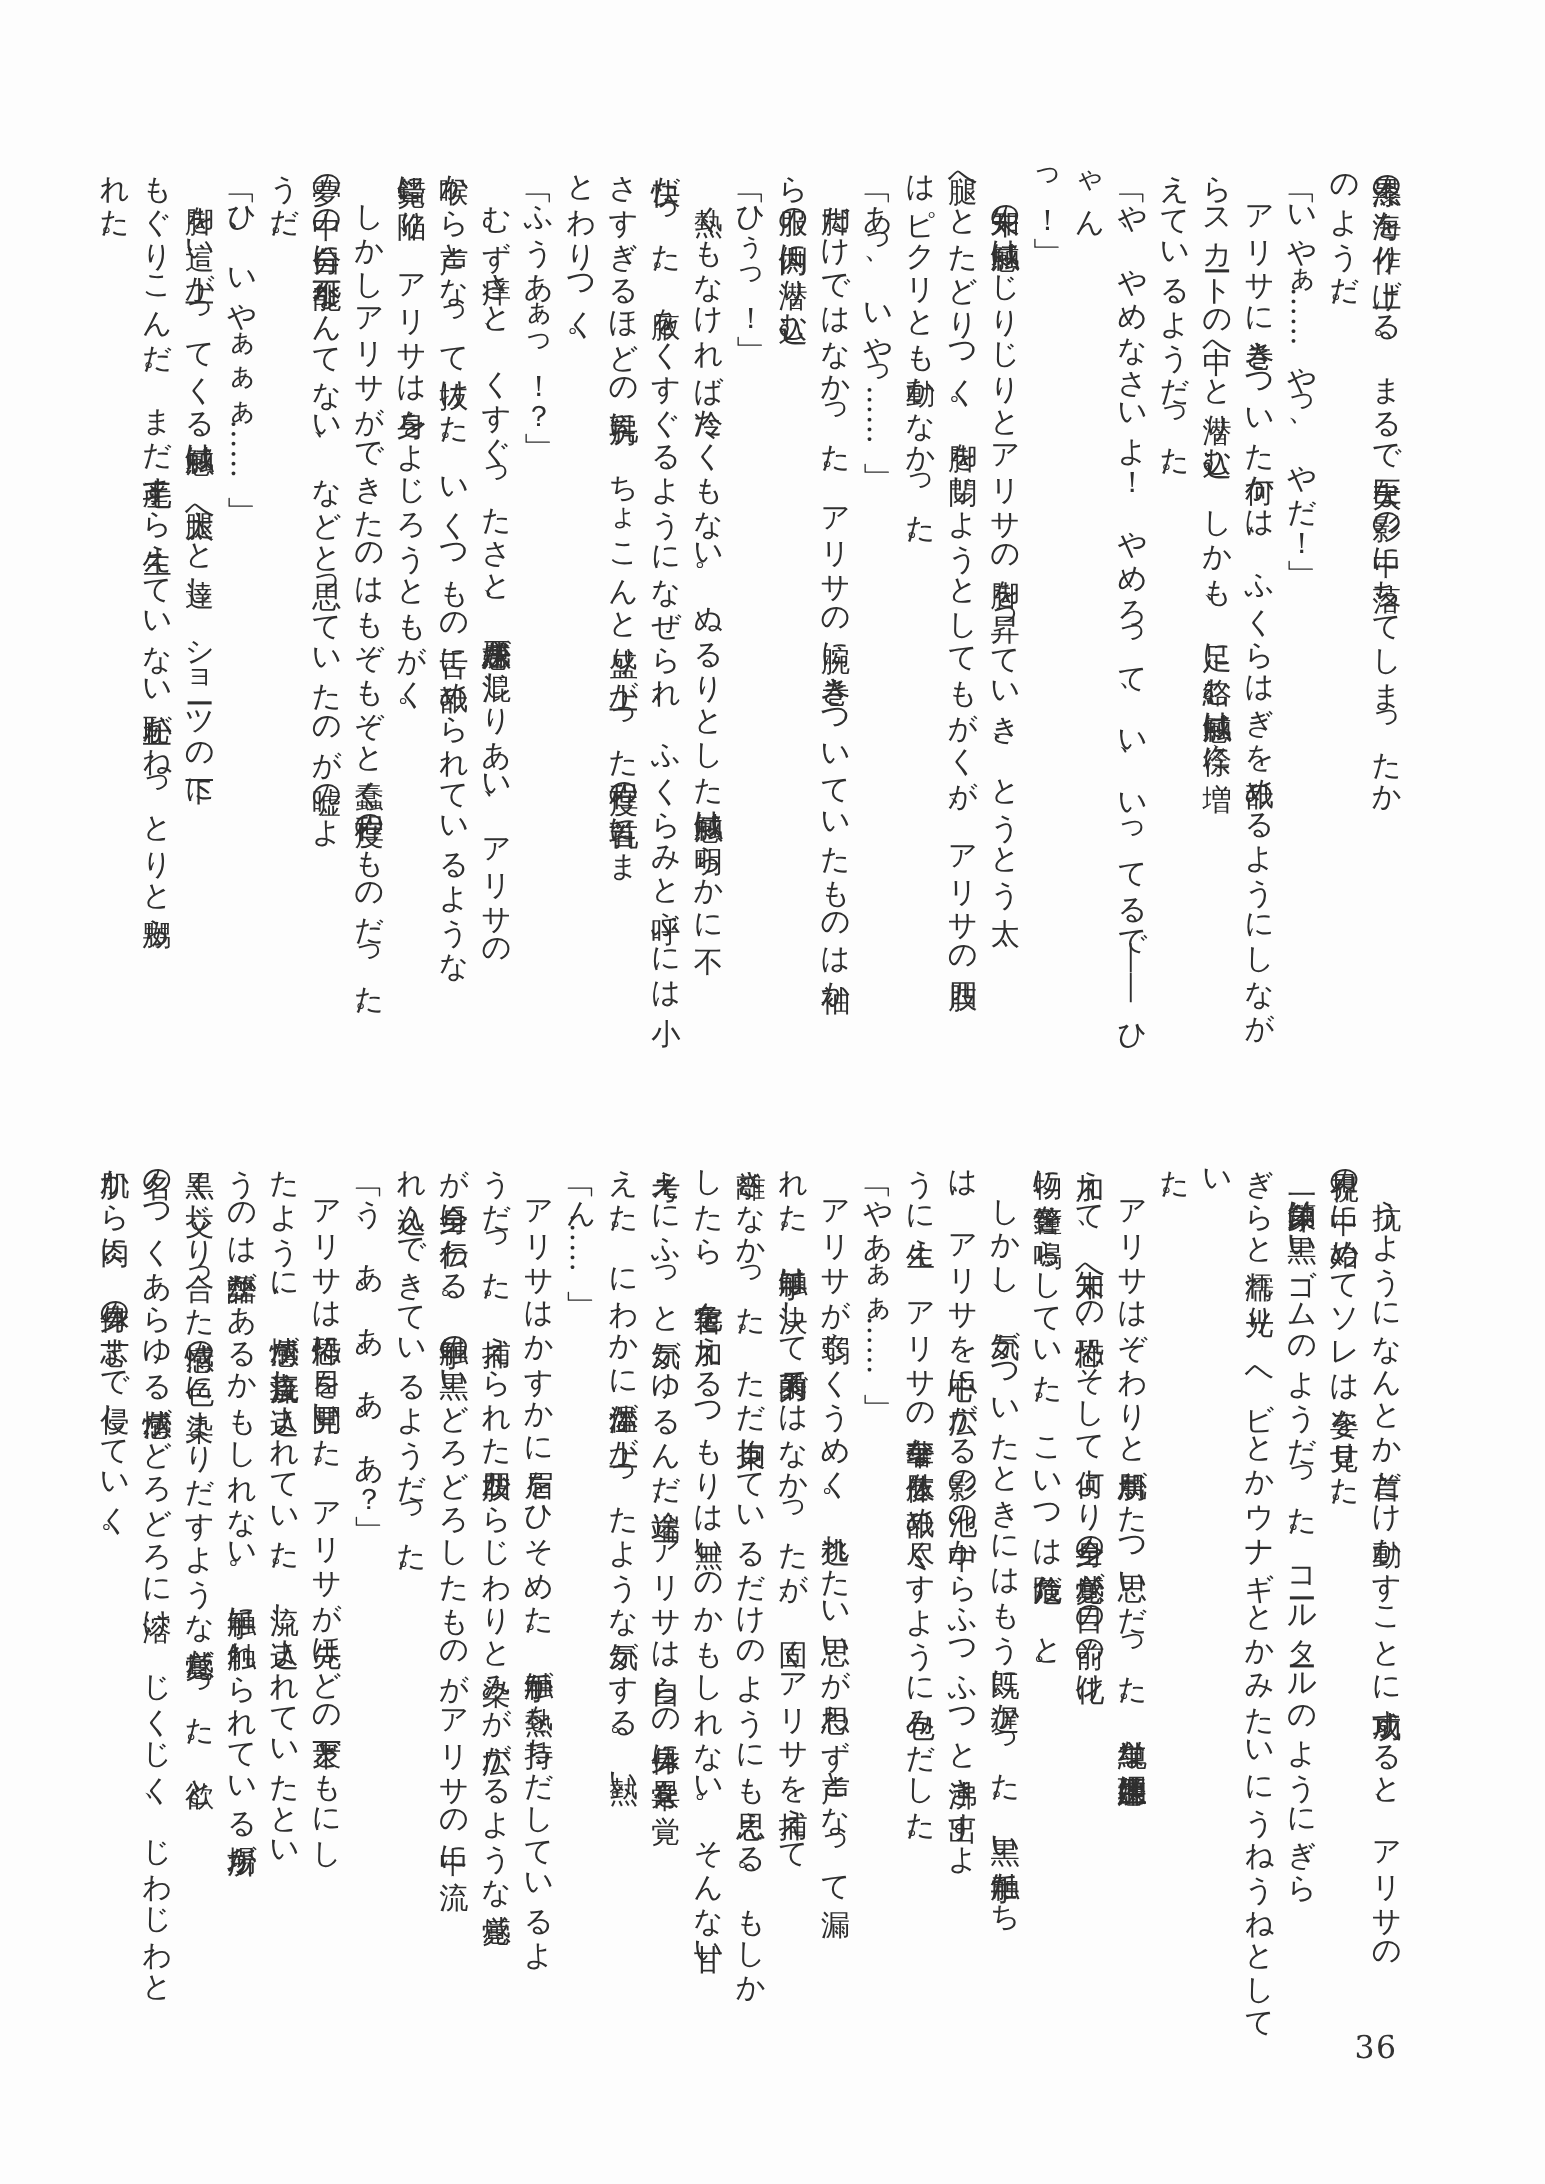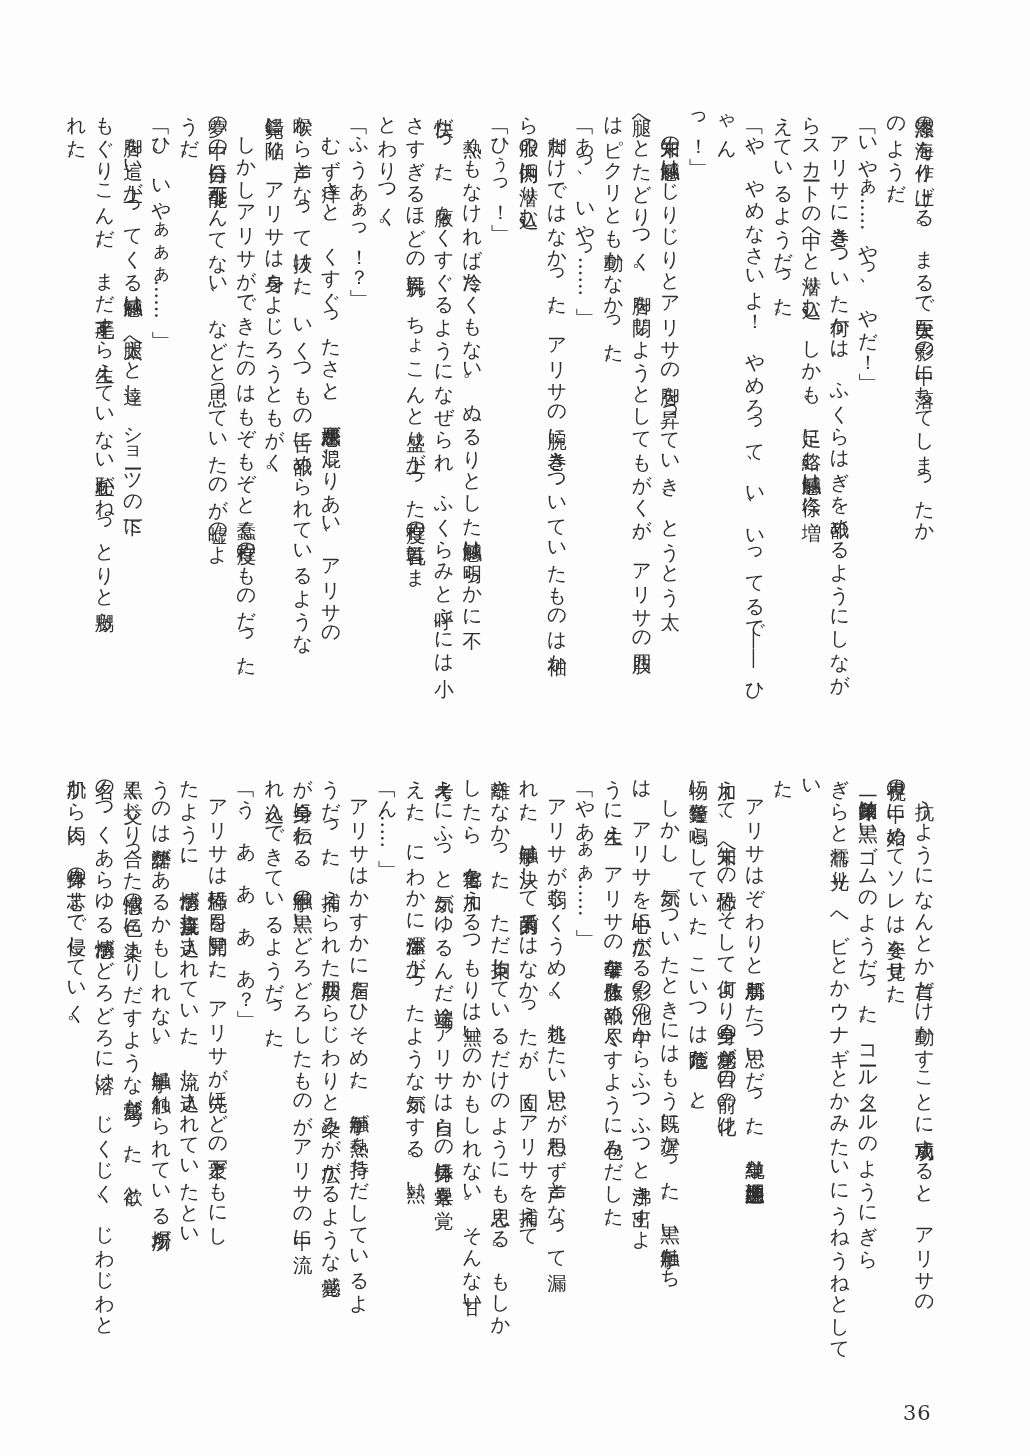--- a/index.html
+++ b/index.html
@@ -39,21 +39,20 @@
     white-space: normal;
     margin: 0;
   }
   .page-number {
     position: absolute;
     left: 903px;
     top: 1353px;
     font-size: 21px;
     color: #333333;
     letter-spacing: 1px;
-    margin-top: 48px;
   }
 </style>
 </head>
 <body>
 
 <div class="page">
   <div class="text-block top">
       <div class="line">漆黒の海を作り上げる。まるで巨大な影の中に落ちてしまったか</div>
       <div class="line">のようだ。</div>
       <div class="line">　「いやぁ……やっ、やだ！」</div>

